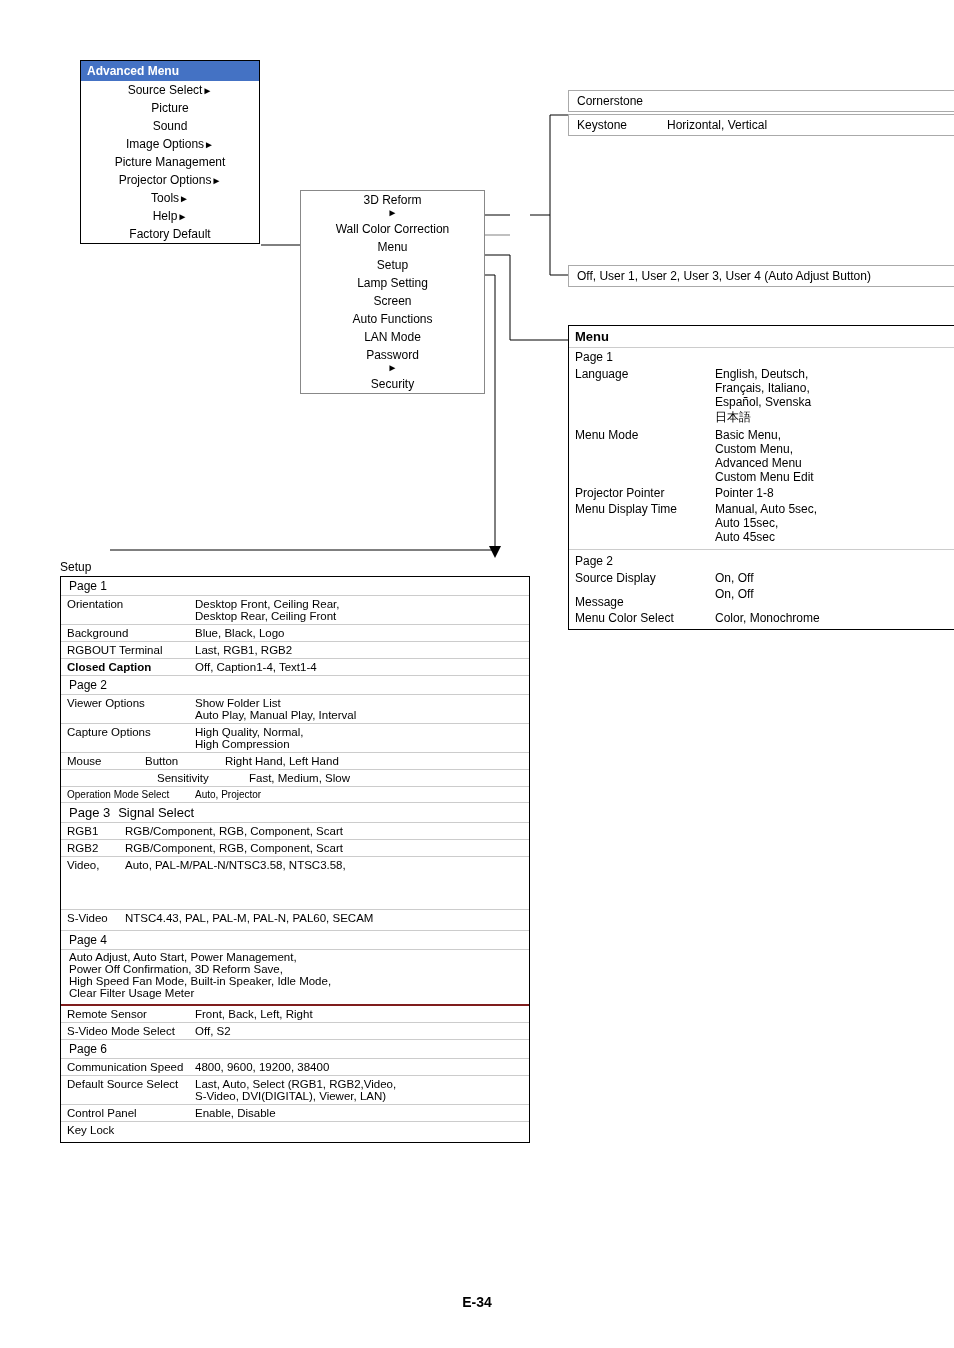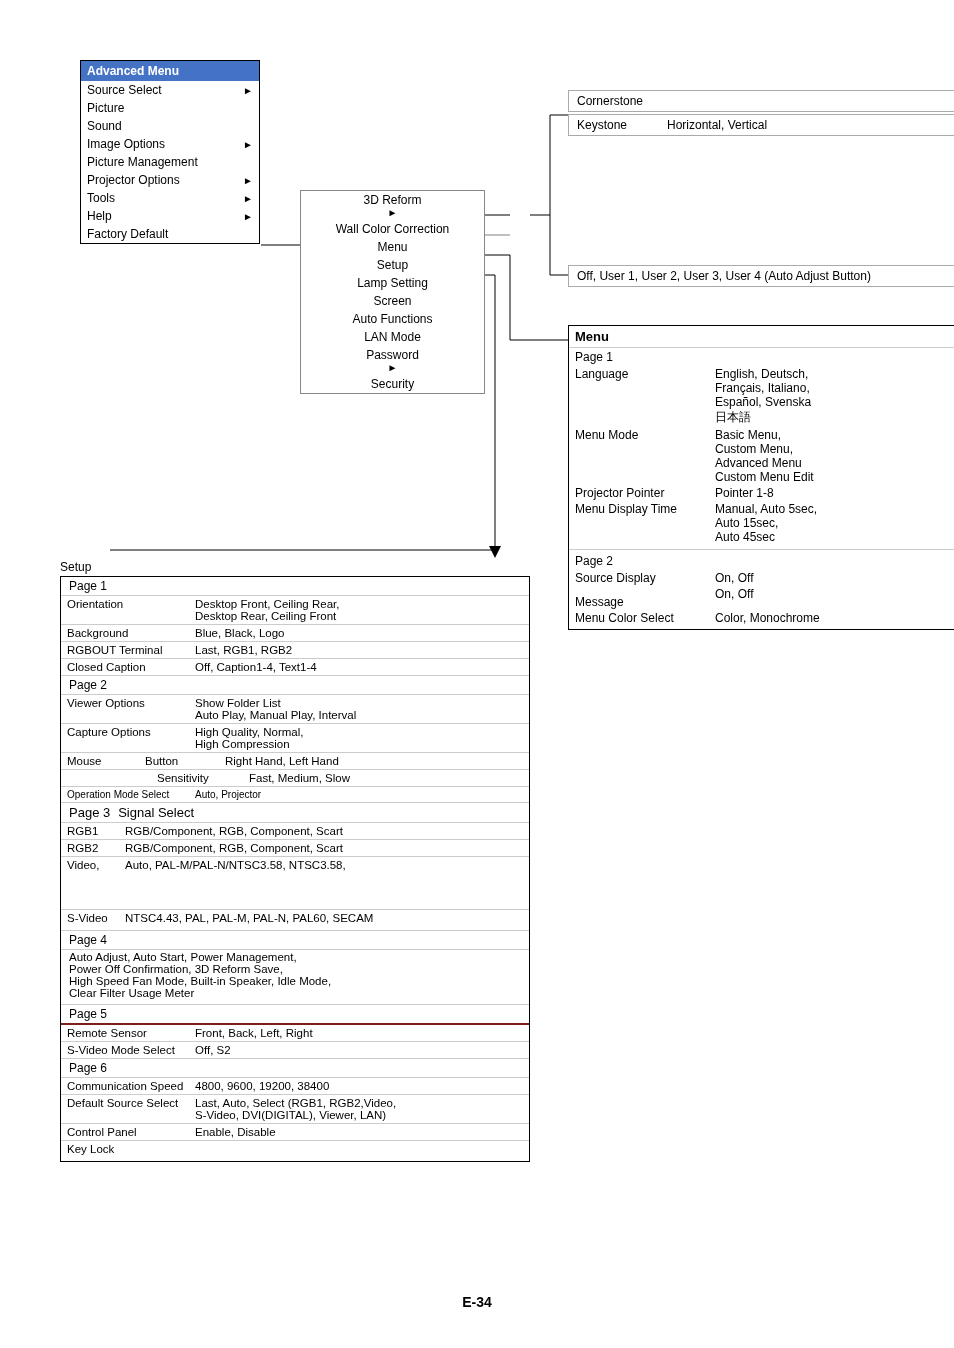--- a/index.html
+++ b/index.html
@@ -38,21 +38,21 @@
       background: #4472C4;
       color: #fff;
       padding: 3px 6px;
       font-size: 12px;
       font-weight: bold;
     }
     .advanced-menu-item {
       padding: 2px 6px;
       display: flex;
       align-items: center;
-      justify-content: space-between;
+      justify-content: center;
       font-size: 12px;
     }
     .arrow-right {
       font-size: 10px;
     }
     .proj-options-item {
       padding: 2px 8px;
       font-size: 12px;
       display: flex;
       align-items: center;
@@ -263,21 +263,21 @@
           <span style="padding:2px 6px; width:130px;">Background</span>
           <span style="padding:2px 4px; flex:1;">Blue, Black, Logo</span>
         </div>
 
         <div style="display:flex; font-size:11.5px; border-top:1px solid #ccc;">
           <span style="padding:2px 6px; width:130px;">RGBOUT Terminal</span>
           <span style="padding:2px 4px; flex:1;">Last, RGB1, RGB2</span>
         </div>
 
         <div style="display:flex; font-size:11.5px; border-top:1px solid #ccc;">
-          <span style="padding:2px 6px; width:130px;">Closed Caption</span>
+          <span style="padding:2px 6px; width:130px;font-weight:bold;">Closed Caption</span>
           <span style="padding:2px 4px; flex:1;">Off, Caption1-4, Text1-4</span>
         </div>
 
         <div style="padding:2px 8px; font-size:12px; border-top:1px solid #ccc;">
           <span>Page 2</span>
         </div>
 
         <div style="display:flex; font-size:11.5px; border-top:1px solid #ccc;">
           <span style="padding:2px 6px; width:130px;">Viewer Options</span>
           <span style="padding:2px 4px; flex:1;">Show Folder List<br>Auto Play, Manual Play, Interval</span>
@@ -329,23 +329,20 @@
         <div style="padding:2px 8px; font-size:12px; border-top:1px solid #ccc;">
           <span>Page 4</span>
         </div>
         <div style="padding:1px 8px; font-size:11.5px; border-top:1px solid #ccc;">
           <div>Auto Adjust, Auto Start, Power Management,</div>
           <div>Power Off Confirmation, 3D Reform Save,</div>
           <div>High Speed Fan Mode, Built-in Speaker, Idle Mode,</div>
           <div style="padding-bottom:4px;">Clear Filter Usage Meter</div>
         </div>
 
-        <div style="padding:2px 8px; font-size:12px; border-top:1px solid #ccc;">
-          <span>Page 5</span>
-        </div>
         <div style="display:flex; font-size:11.5px; border-top:2px solid #7f1d1d;justify-content:center;">
           <span style="padding:2px 6px; width:130px;">Remote Sensor</span>
           <span style="padding:2px 4px; flex:1;">Front, Back, Left, Right</span>
         </div>
         <div style="display:flex; font-size:11.5px; border-top:1px solid #ccc;">
           <span style="padding:2px 6px; width:130px;">S-Video Mode Select</span>
           <span style="padding:2px 4px; flex:1;">Off, S2</span>
         </div>
 
         <div style="padding:2px 8px; font-size:12px; border-top:1px solid #ccc;">

